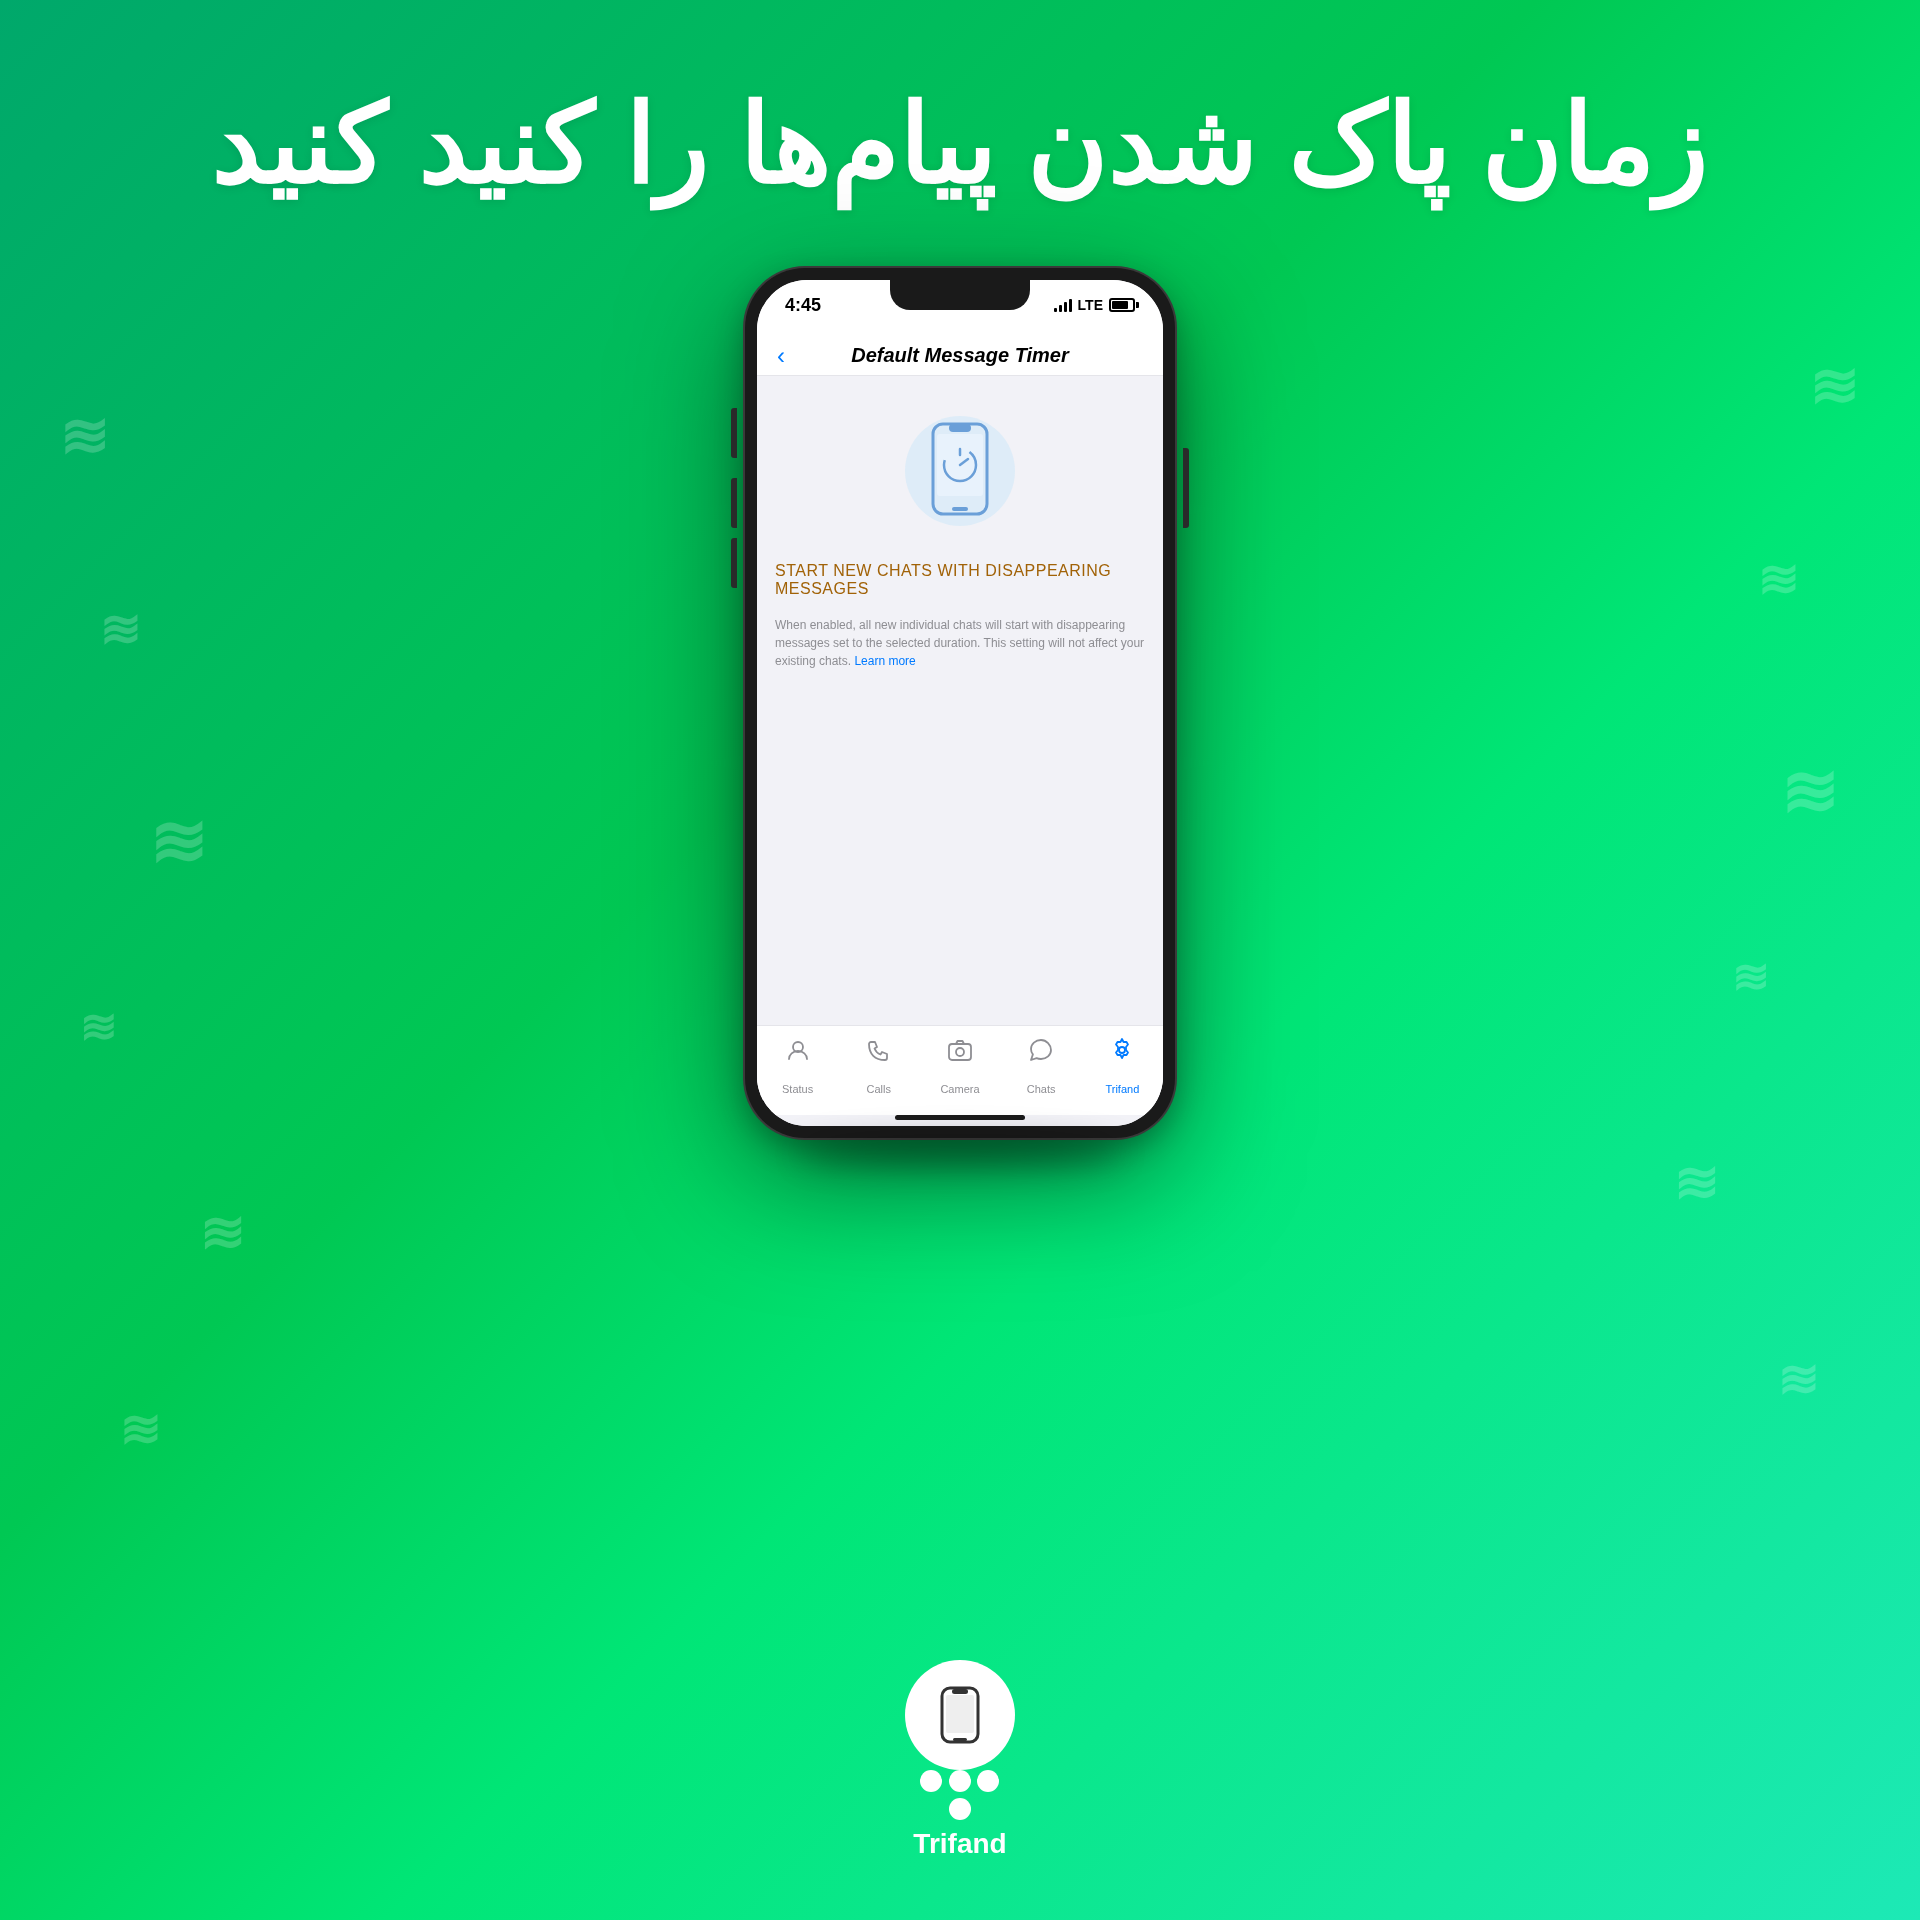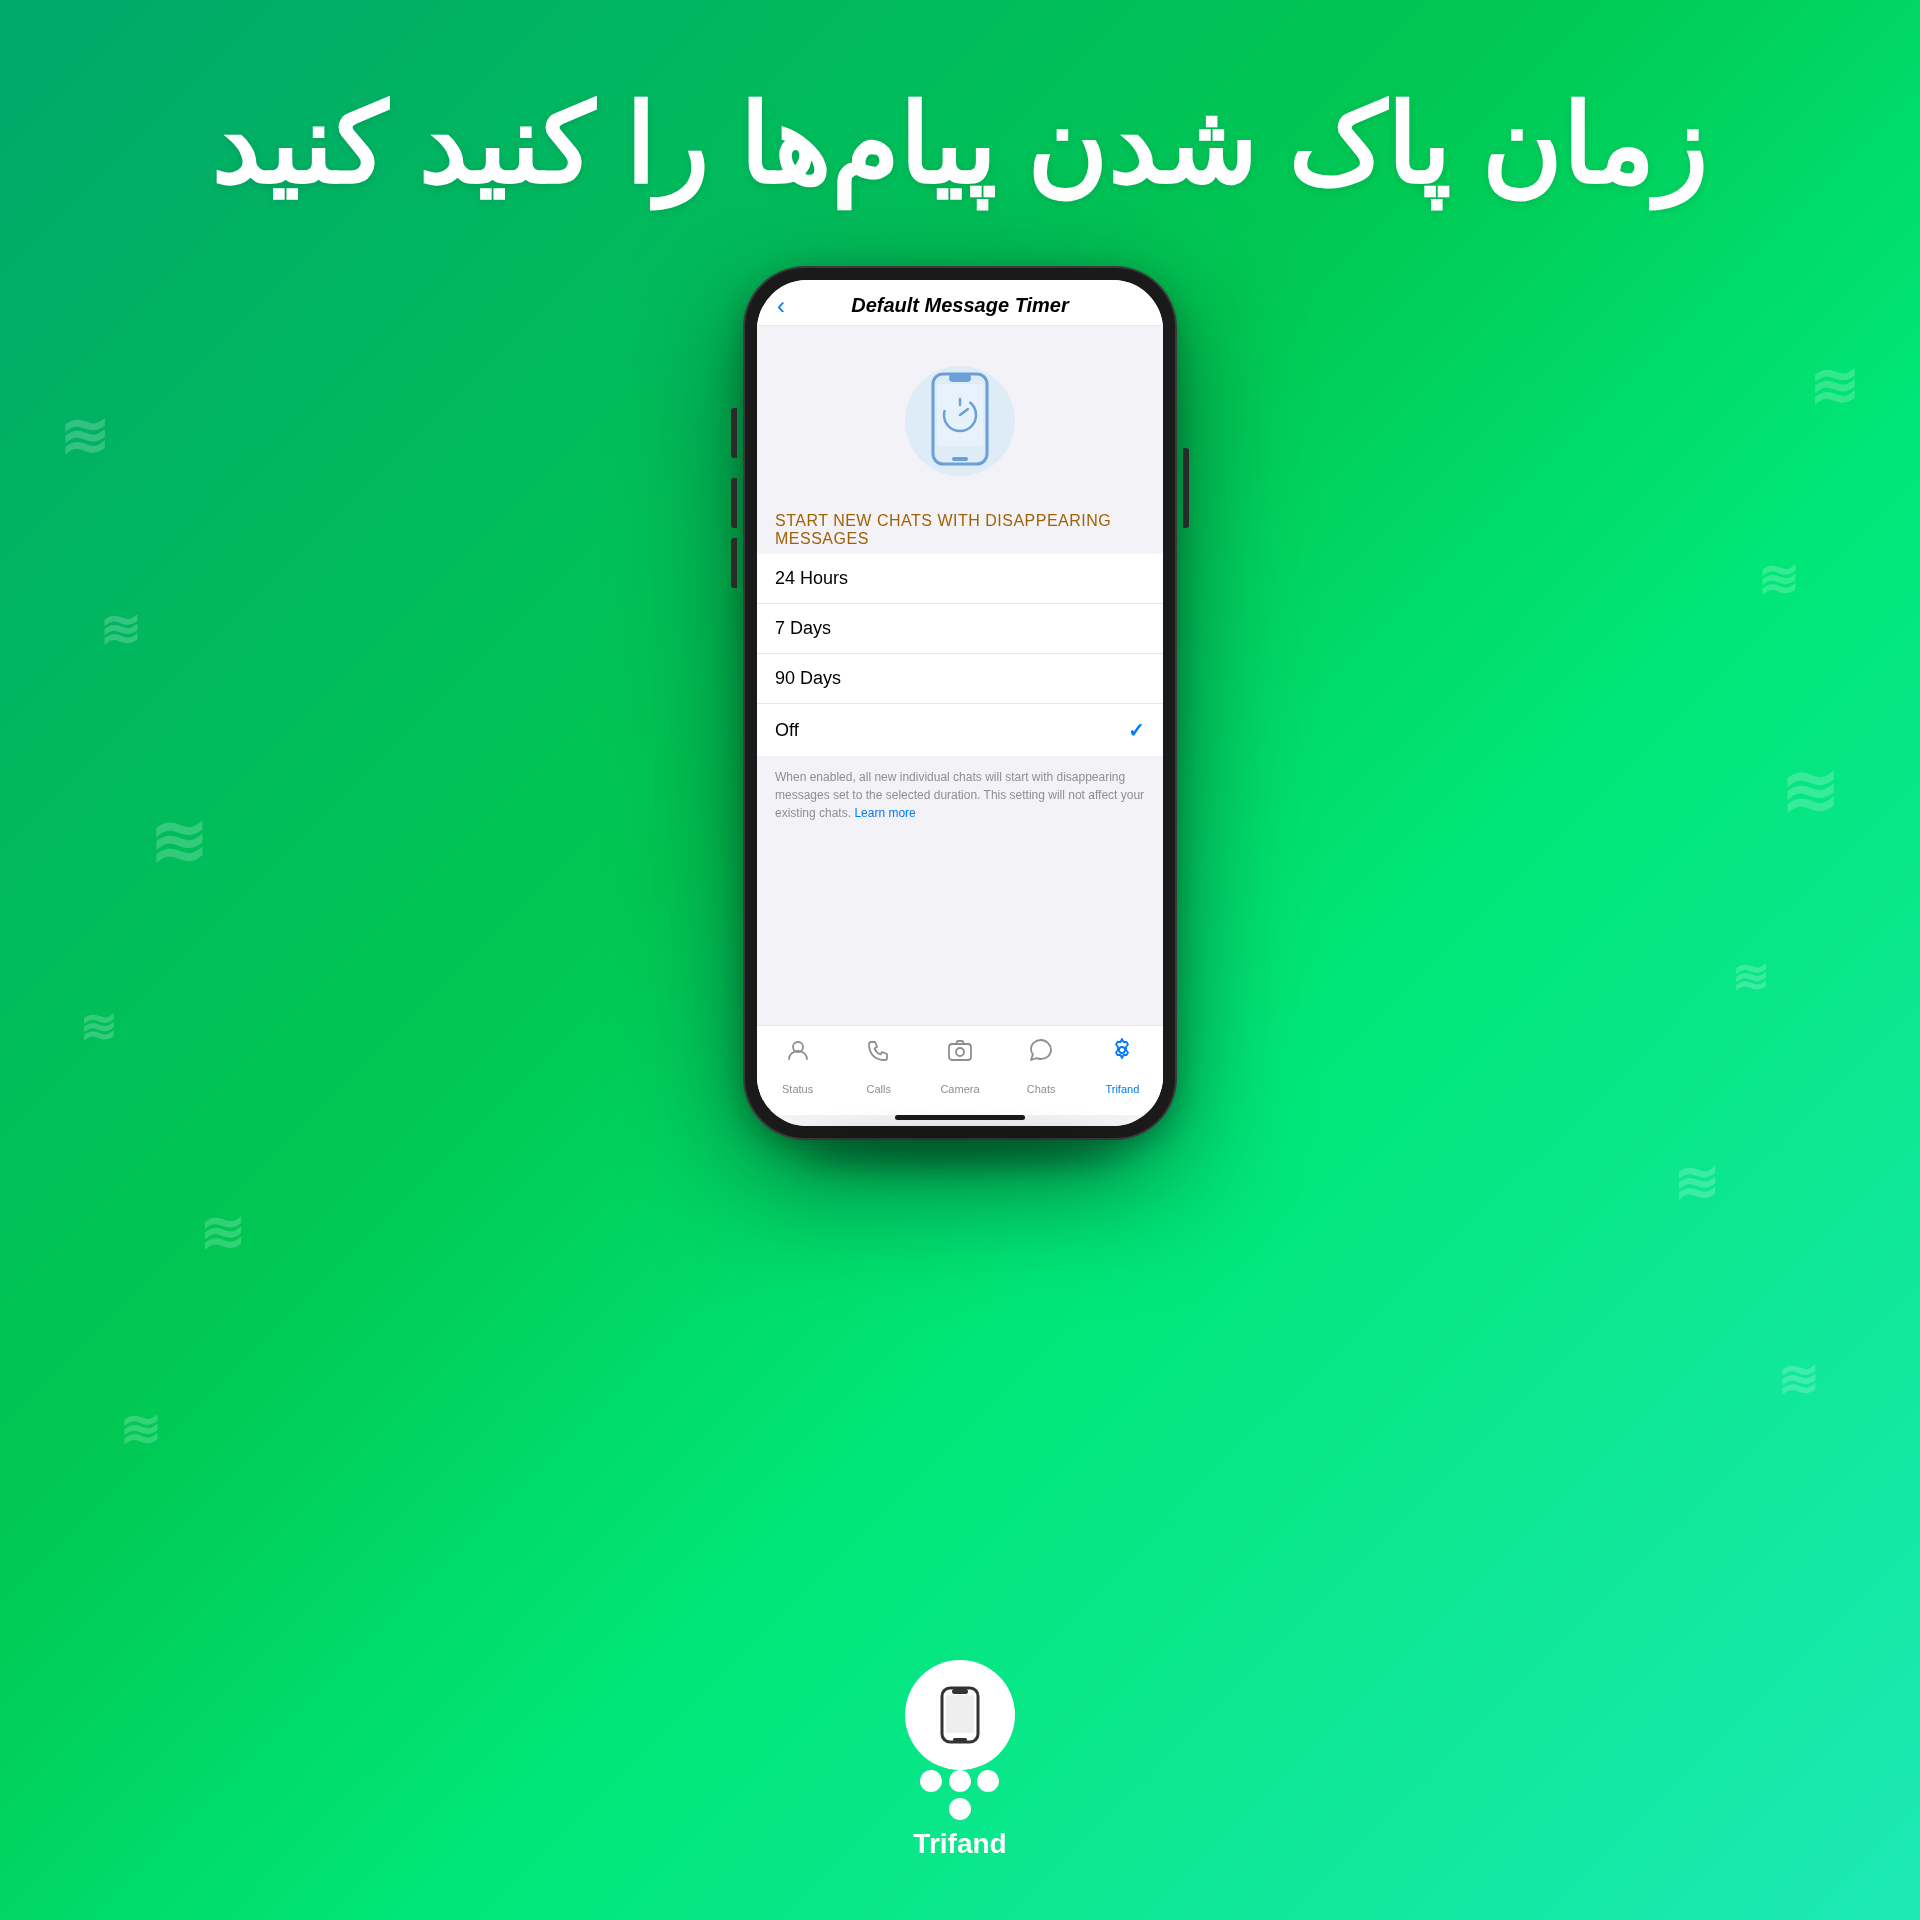--- a/index.html
+++ b/index.html
@@ -443,20 +443,36 @@
   <span class="deco" style="right:200px; top:1150px; font-size:55px;">≋</span>
   <span class="deco" style="right:100px; top:1350px; font-size:50px;">≋</span>
 </div>
 
 <h1 class="headline">زمان پاک شدن پیام‌ها را کنید کنید</h1>
 
 <div class="phone-wrapper">
   <div class="phone-outer">
     <div class="phone-screen">
 
+      <div class="notch-area">
+        <span class="status-time">4:45</span>
+        <div class="notch-cutout"></div>
+        <div class="status-icons">
+          <div class="signal-bars">
+            <div class="signal-bar" style="height:4px"></div>
+            <div class="signal-bar" style="height:7px"></div>
+            <div class="signal-bar" style="height:10px"></div>
+            <div class="signal-bar" style="height:13px"></div>
+          </div>
+          <span class="status-text">LTE</span>
+          <div class="battery-icon">
+            <div class="battery-fill"></div>
+          </div>
+        </div>
+      </div>
 
       <div class="nav-bar">
         <div class="nav-back">‹</div>
         <span class="nav-title">Default Message Timer</span>
       </div>
 
       <div class="screen-content">
 
         <div class="icon-area">
           <div class="phone-icon-wrap">
@@ -478,35 +494,20 @@
                 <rect x="27" y="88" width="16" height="4" rx="2" fill="#6a9fd8"></rect>
               </svg>
             </div>
           </div>
         </div>
 
         <div class="section-header">
           <span class="section-label">START NEW CHATS WITH DISAPPEARING MESSAGES</span>
         </div>
 
-        <div class="options-list">
-          <div class="option-row">
-            <span class="option-label">24 Hours</span>
-          </div>
-          <div class="option-row">
-            <span class="option-label">7 Days</span>
-          </div>
-          <div class="option-row">
-            <span class="option-label">90 Days</span>
-          </div>
-          <div class="option-row">
-            <span class="option-label">Off</span>
-            <span class="checkmark">✓</span>
-          </div>
-        </div>
 
         <div class="description-area">
           <p class="description-text">
             <span>When enabled, all new individual chats will start with disappearing messages set to the selected duration. This setting will not affect your existing chats.</span>
             <span> </span>
             <span class="learn-more-link">Learn more</span>
           </p>
         </div>
 
         <div class="tab-bar">

